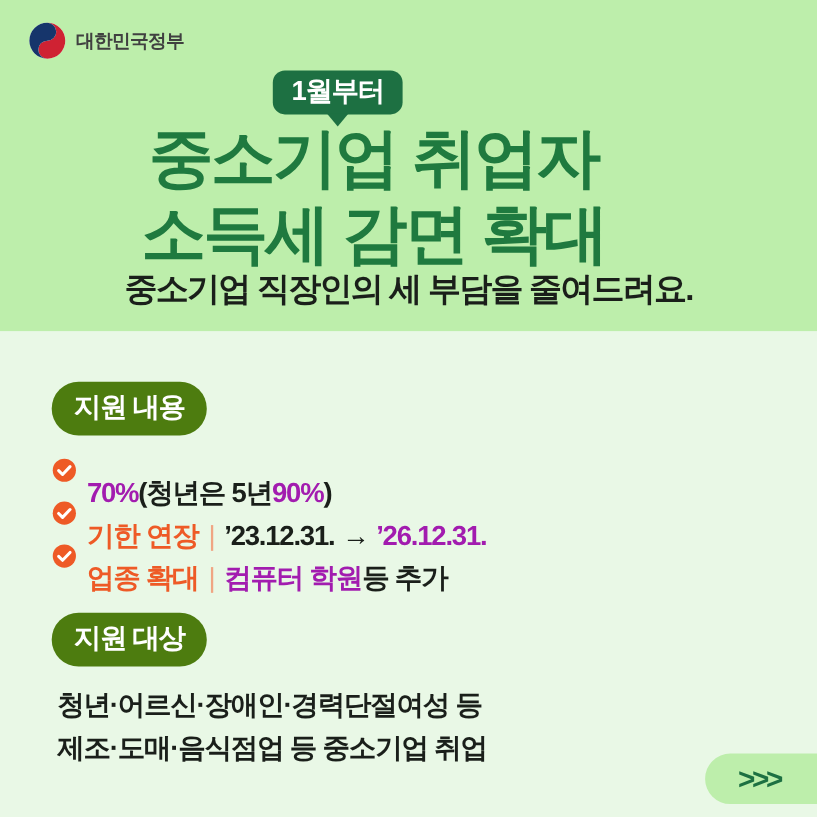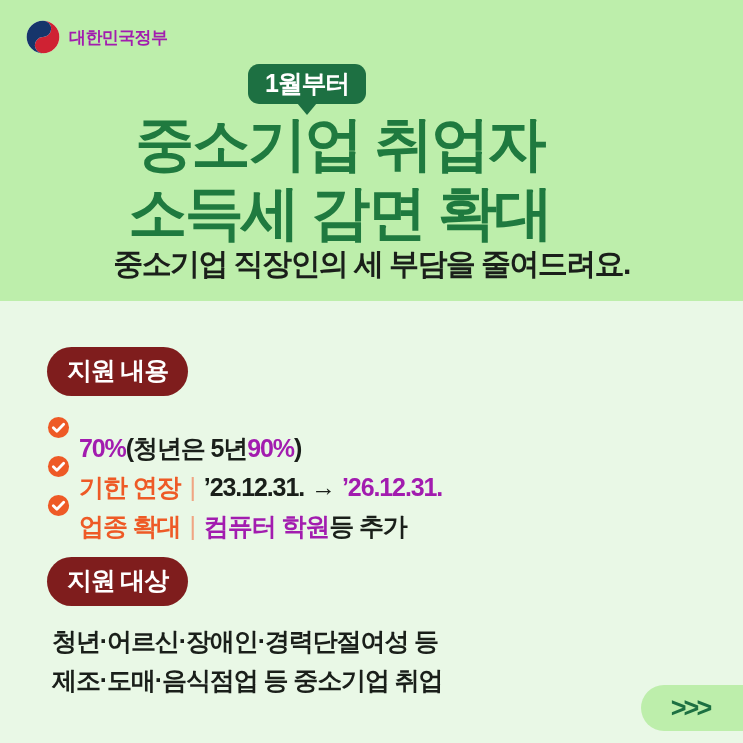--- a/index.html
+++ b/index.html
@@ -39,21 +39,21 @@
   }
   .taegeuk {
     width: 34px;
     height: 34px;
     display: block;
     flex: 0 0 auto;
   }
   .gov-name {
     font-size: 17px;
     font-weight: 700;
-    color: #a21caf;
+    color: #404040;
     letter-spacing: -0.6px;
     line-height: 1;
     white-space: nowrap;
   }
 
   
   .month-badge-wrap {
     position: absolute;
     left: 0;
     top: 64px;
@@ -119,21 +119,21 @@
   
   .section {
     position: absolute;
     left: 47px;
   }
   .section-support   { top: 347px; }
   .section-eligible  { top: 557px; }
 
   .pill {
     display: inline-block;
-    background: #7f1d1d;
+    background: #4d7c0f;
     color: #ffffff;
     font-size: 25px;
     font-weight: 700;
     letter-spacing: -1.2px;
     line-height: 1;
     padding: 11px 20px 13px 20px;
     border-radius: 25px;
     white-space: nowrap;
   }
 

